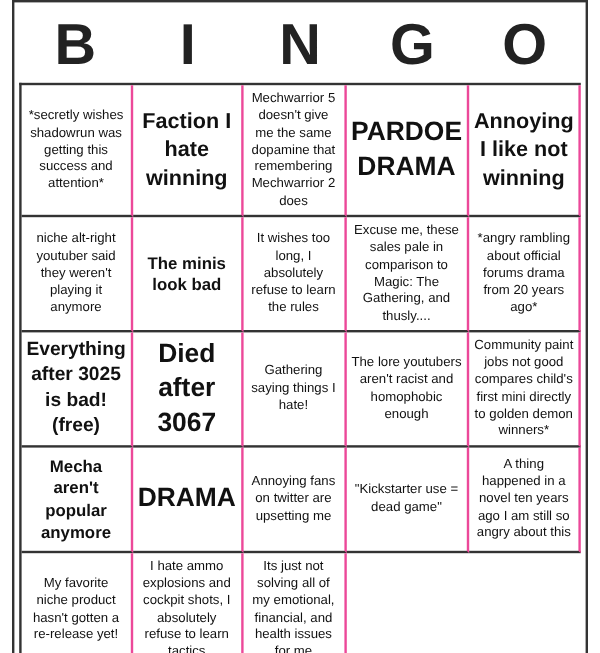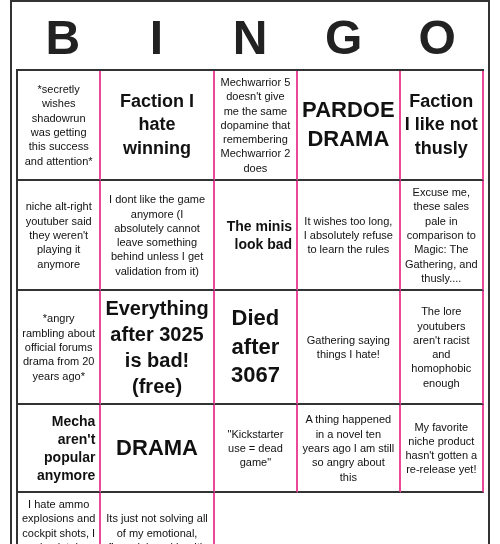--- a/index.html
+++ b/index.html
@@ -50,61 +50,61 @@
       line-height: 1.3;
       color: #111;
     }
     .bingo-cell.large-text {
       font-size: 18px;
       font-weight: bold;
     }
     .bingo-cell.medium-text {
       font-size: 14px;
       font-weight: bold;
-      text-align: right;
     }
     .bingo-cell.xl-text {
       font-size: 22px;
       font-weight: bold;
     }
     .bingo-cell.free {
-      font-size: 20px;
+      font-size: 16px;
       font-weight: bold;
     }
   </style>
 </head>
 <body>
 
 <div class="bingo-card">
   <div class="bingo-header">
   <span class="bingo-header-letter">B</span>
       <span class="bingo-header-letter">I</span>
       <span class="bingo-header-letter">N</span>
       <span class="bingo-header-letter">G</span>
       <span class="bingo-header-letter">O</span>
     </div>
   <div id="grid-container">
   <div class="bingo-grid">
         <div class="bingo-cell">*secretly wishes shadowrun was getting this success and attention*</div>
         <div class="bingo-cell large-text">Faction I hate winning</div>
         <div class="bingo-cell">Mechwarrior 5 doesn't give me the same dopamine that remembering Mechwarrior 2 does</div>
         <div class="bingo-cell xl-text">PARDOE DRAMA</div>
-        <div class="bingo-cell large-text">Faction I like not thusly</div>
+        <div class="bingo-cell large-text">Annoying I like not winning</div>
         <div class="bingo-cell">niche alt-right youtuber said they weren't playing it anymore</div>
-        <div class="bingo-cell">I dont like the game anymore (I absolutely cannot leave something behind unless I get validation from it)</div>
         <div class="bingo-cell medium-text">The minis look bad</div>
         <div class="bingo-cell">It wishes too long, I absolutely refuse to learn the rules</div>
         <div class="bingo-cell">Excuse me, these sales pale in comparison to Magic: The Gathering, and thusly....</div>
         <div class="bingo-cell">*angry rambling about official forums drama from 20 years ago*</div>
         <div class="bingo-cell free">Everything after 3025 is bad! (free)</div>
         <div class="bingo-cell xl-text">Died after 3067</div>
         <div class="bingo-cell">Gathering saying things I hate!</div>
         <div class="bingo-cell">The lore youtubers aren't racist and homophobic enough</div>
+        <div class="bingo-cell">Community paint jobs not good compares child's first mini directly to golden demon winners*</div>
         <div class="bingo-cell medium-text">Mecha aren't popular anymore</div>
         <div class="bingo-cell xl-text">DRAMA</div>
+        <div class="bingo-cell">Annoying fans on twitter are upsetting me</div>
         <div class="bingo-cell">"Kickstarter use = dead game"</div>
         <div class="bingo-cell">A thing happened in a novel ten years ago I am still so angry about this</div>
         <div class="bingo-cell">My favorite niche product hasn't gotten a re-release yet!</div>
         <div class="bingo-cell">I hate ammo explosions and cockpit shots, I absolutely refuse to learn tactics</div>
         <div class="bingo-cell">Its just not solving all of my emotional, financial, and health issues for me</div>
       </div>
     </div>
 </div>
 
 </body></html>

